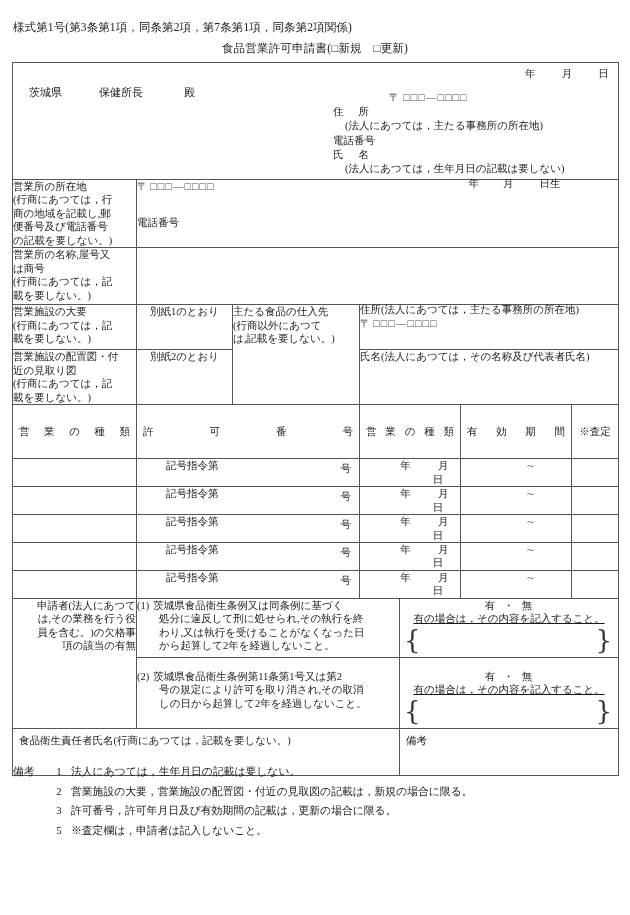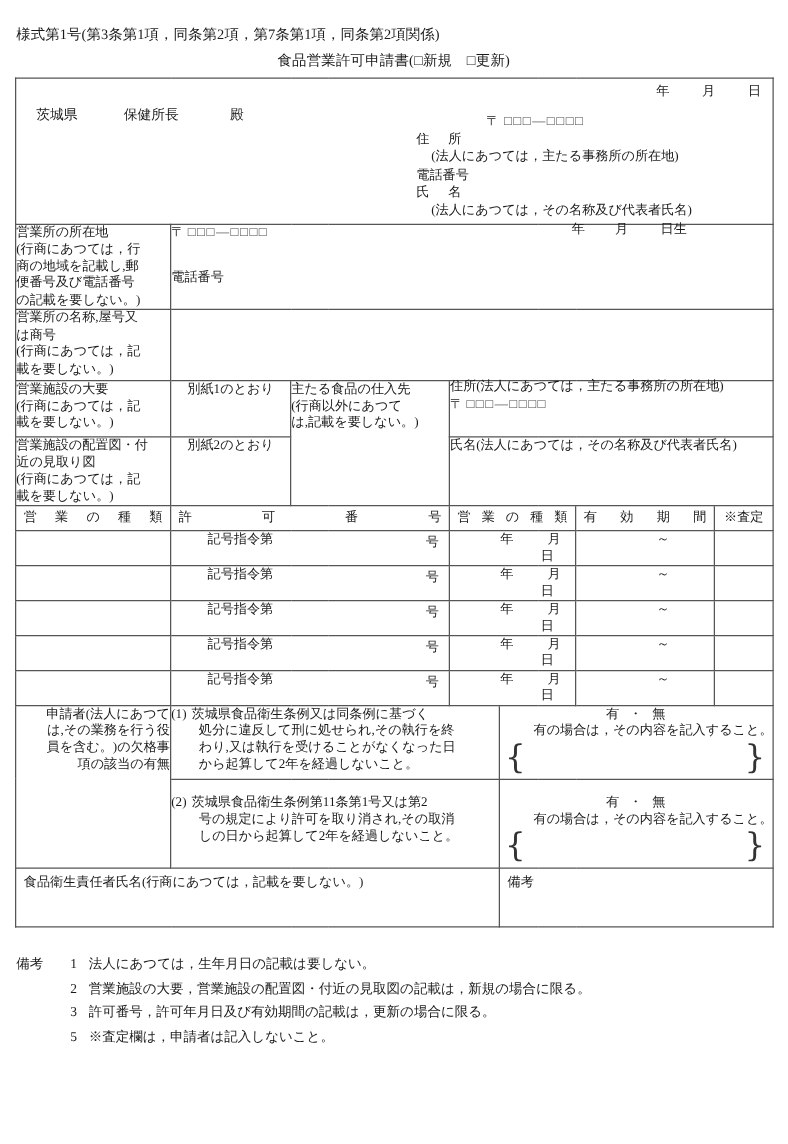--- a/index.html
+++ b/index.html
@@ -112,21 +112,21 @@
   }
   .center { text-align: center; }
   .vmid { vertical-align: middle; }
 
   .tel-line { margin-top: 23px; }
 
   
   .permit-head td {
     text-align: center;
     font-size: 10.5px;
-    padding: 3px 6px;
+    padding: 20px 6px;
     white-space: nowrap;
   }
   .spread {
     display: block;
     text-align: justify;
     text-align-last: justify;
   }
   .permit-row td { height: 19px; padding-left: 29px; }
   .pn { padding: 3px 6px 3px 6px; font-size: 10.3px; position: relative; }
   .pn .go { position: absolute; right: 8px; top: 3px; }
@@ -150,21 +150,21 @@
   .dq-text .hang { display: block; padding-left: 14px; text-indent: -14px; }
   .dq-text .hang .num { margin-right: 4px; }
   .dq-text .cont { display: block; padding-left: 22px; }
   .dq-ans {
     font-size: 10.2px;
     padding: 3px 5px 2px 5px;
     position: relative;
   }
   .yn { text-align: center; letter-spacing: 1px; }
   .yn .dot { margin: 0 7px; }
-  .ynote { text-align: right; margin-top: 0px; }
+  .ynote { text-align: center; margin-top: 0px; text-decoration: underline; }
   .brace-row {
     margin-top: 4px;
     display: flex;
     justify-content: space-between;
     align-items: flex-start;
     padding: 0 6px 0 4px;
     height: 26px;
   }
   .brace {
     font-size: 26px;
@@ -230,21 +230,21 @@
             <span class="zipbox">□□□—□□□□</span>
           </div>
           <div>
             <span class="lbl-wide">住　所</span>
           </div>
           <div class="indent-note">(法人にあつては，主たる事務所の所在地)</div>
           <div>電話番号</div>
           <div>
             <span class="lbl-wide">氏　名</span>
           </div>
-          <div class="indent-note">(法人にあつては，その名称及び代表者氏名)</div>
+          <div class="indent-note">(法人にあつては，生年月日の記載は要しない)</div>
           <div class="birth-line">
             <span>年</span><span class="s1"></span><span>月</span><span class="s2"></span><span>日生</span>
           </div>
         </div>
 
       </td>
     </tr>
 
     <tr>
       <td class="lbl">

